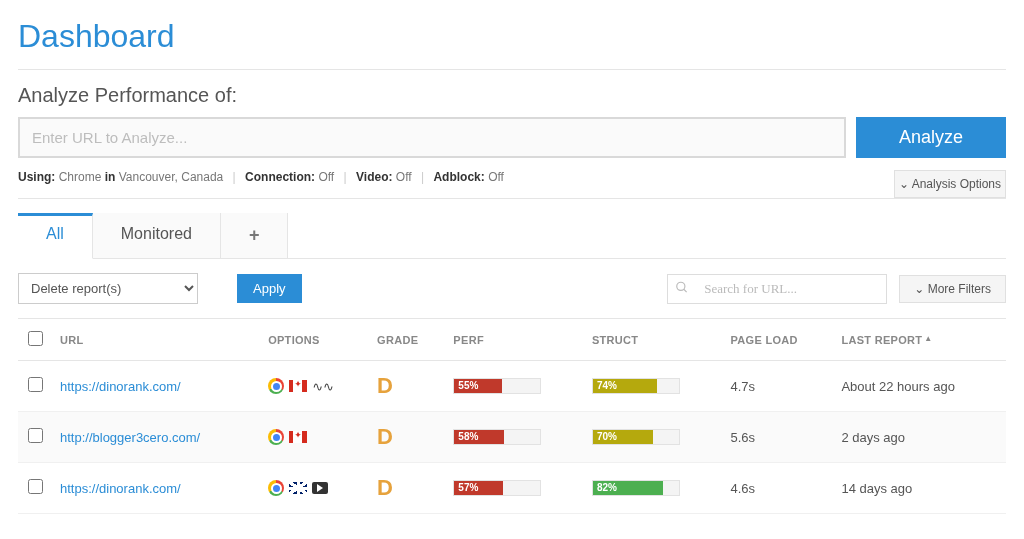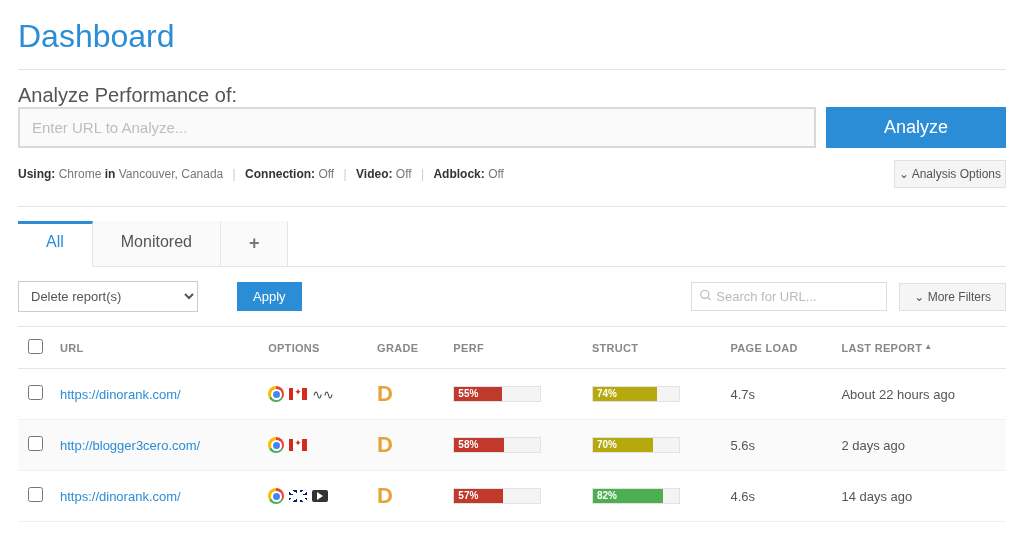--- a/index.html
+++ b/index.html
@@ -1,38 +1,38 @@
 <!DOCTYPE html>
 <html><head>
 <meta charset="utf-8">
 <style>
 * { box-sizing: border-box; margin: 0; padding: 0; }
 body { font-family: -apple-system, "Segoe UI", Arial, sans-serif; font-size: 13px; color: #555; background: #fff; padding: 18px; width: 1024px; }
 h1 { font-size: 32px; font-weight: 300; color: #2b8dd6; margin-bottom: 14px; }
 .hr { border-top: 1px solid #e5e5e5; margin-bottom: 14px; }
-.section-label { font-size: 20px; font-weight: 300; color: #555; }
+.section-label { font-size: 20px; font-weight: 300; color: #555; margin-bottom: 10px; }
 .url-row { display: flex; gap: 10px; margin-bottom: 12px; }
 .url-input { flex: 1; border: 2px solid #d9d9d9; background: #fafafa; padding: 10px 12px; font-size: 15px; color: #333; }
 .url-input::placeholder { color: #bdbdbd; }
-.analyze-btn { width: 180px; background: #2b8dd6; color: #fff; border: none; font-size: 18px; font-weight: 300; cursor: pointer; }
-.meta-row { display: flex; justify-content: space-between; align-items: center; font-size: 12px; color: #777; margin-bottom: 18px; }
+.analyze-btn { width: 150px; background: #2b8dd6; color: #fff; border: none; font-size: 18px; font-weight: 300; cursor: pointer; }
+.meta-row { display: flex; justify-content: space-between; font-size: 12px; color: #777; }
 .meta-row b { color: #333; font-weight: 600; }
 .meta-row .sep { margin: 0 6px; color: #ccc; }
 .options-btn { background: #f5f5f5; border: 1px solid #e0e0e0; padding: 6px 4px; cursor: pointer; font-size: 12px; color: #555; }
 .tabs { display: flex; border-bottom: 1px solid #e5e5e5; margin-bottom: 14px; }
 .tab { padding: 12px 28px; font-size: 16px; color: #555; cursor: pointer; border-right: 1px solid #e5e5e5; }
 .tab.active { color: #2b8dd6; border-top: 3px solid #2b8dd6; border-bottom: 1px solid #fff; margin-bottom: -1px; padding-top: 9px; background: #fff; }
 .tab.inactive { background: #fafafa; }
 .tab.plus { font-size: 18px; font-weight: bold; color: #777; }
 .filter-row { display: flex; align-items: center; gap: 12px; margin-bottom: 14px; }
 .delete-select { width: 180px; padding: 6px 8px; border: 1px solid #ccc; font-size: 13px; color: #555; background: #fff; }
 .apply-btn { background: #2b8dd6; color: #fff; border: none; padding: 7px 16px; font-size: 13px; cursor: pointer; margin-left: 27px; }
 .spacer { flex: 1; }
 .search-wrap { position: relative; }
-.search-input { width: 196px; padding: 6px 8px 6px 24px; border: 1px solid #ddd; font-size: 13px; background: #fff; }
+.search-input { width: 220px; padding: 6px 8px 6px 36px; border: 1px solid #ddd; font-size: 13px; background: #fff; font-family: Liberation Serif, serif; }
 .search-input::placeholder { color: #bbb; }
 .search-icon { position: absolute; left: 8px; top: 50%; transform: translateY(-50%); color: #bbb; }
 .more-filters { background: #f5f5f5; border: 1px solid #e0e0e0; padding: 6px 14px; font-size: 12px; color: #555; cursor: pointer; }
 table { width: 100%; border-collapse: collapse; }
 thead th { text-align: left; font-size: 11px; font-weight: 700; color: #888; letter-spacing: .3px; padding: 12px 8px; border-top: 1px solid #e5e5e5; border-bottom: 1px solid #e5e5e5; }
 tbody td { padding: 12px 8px; border-bottom: 1px solid #f0f0f0; vertical-align: middle; font-size: 13px; }
 tbody tr.even { background: #fafafa; }
 .check { width: 34px; text-align: center; }
 input[type=checkbox] { width: 15px; height: 15px; }
 a.url { color: #2b8dd6; text-decoration: none; }

